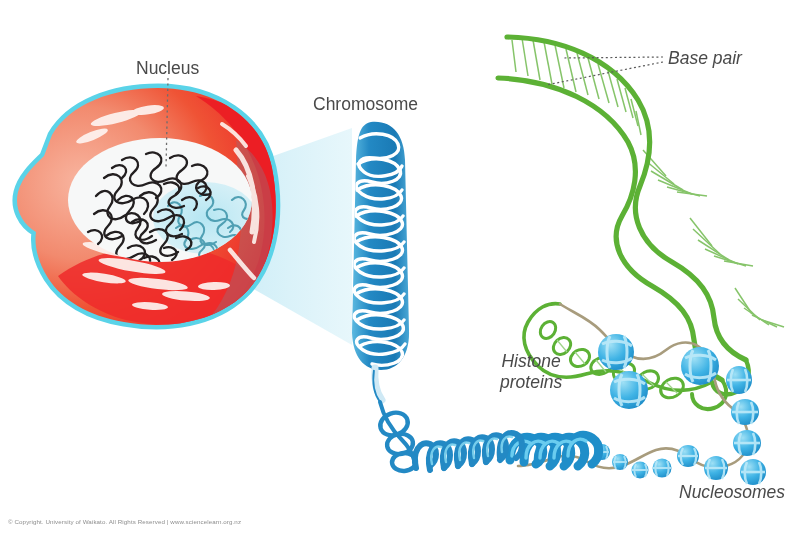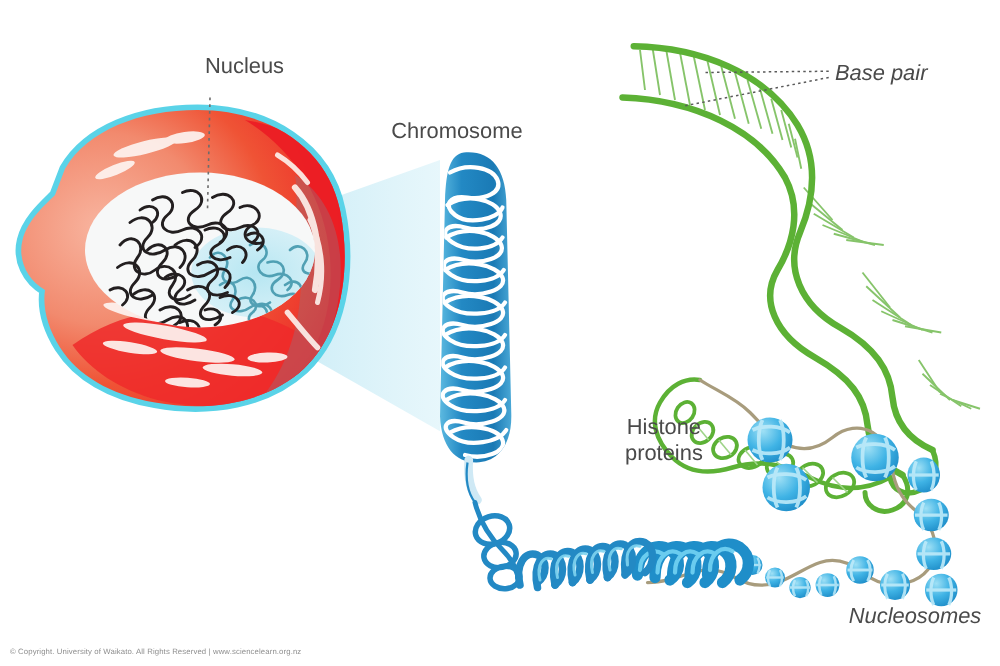--- a/index.html
+++ b/index.html
@@ -2,25 +2,25 @@
 <html><head>
 <meta charset="utf-8">
 <style>
   html,body{margin:0;padding:0;background:#ffffff;}
   body{width:800px;height:533px;overflow:hidden;
        font-family:"Liberation Sans", sans-serif;}
   #stage{position:relative;width:800px;height:533px;background:#fff;}
   svg.layer{position:absolute;left:0;top:0;width:800px;height:533px;}
   .lbl{position:absolute;color:#4a4a4a;font-size:17.5px;
        font-family:"Liberation Sans", sans-serif;white-space:pre;line-height:1.22;}
-  #lbl-nucleus{left:136px;top:42px;margin-left:28px;}
+  #lbl-nucleus{left:136px;top:58px;}
   #lbl-chromosome{left:313px;top:94px;}
   #lbl-basepair{left:668px;top:48px;font-style:italic;}
   #lbl-dna{left:524px;top:199px;}
-  #lbl-histone{left:500px;top:331px;text-align:center;}
+  #lbl-histone{left:500px;top:351px;text-align:center;font-style:italic;}
   #lbl-nucleosomes{left:679px;top:482px;font-style:italic;}
   #copyright{position:absolute;left:8px;top:518px;font-size:6.2px;color:#8d8d8d;
        font-family:"Liberation Sans", sans-serif;letter-spacing:.1px;}
 </style>
 </head>
 <body>
 
 <div id="stage">
 
   <svg class="layer" viewBox="0 0 800 533">

